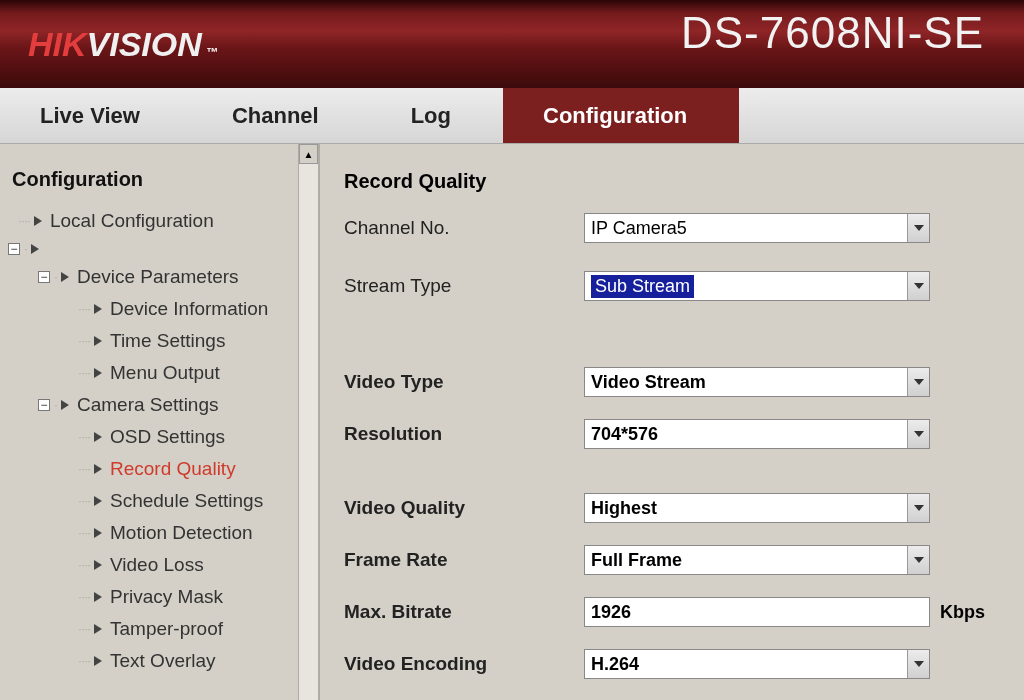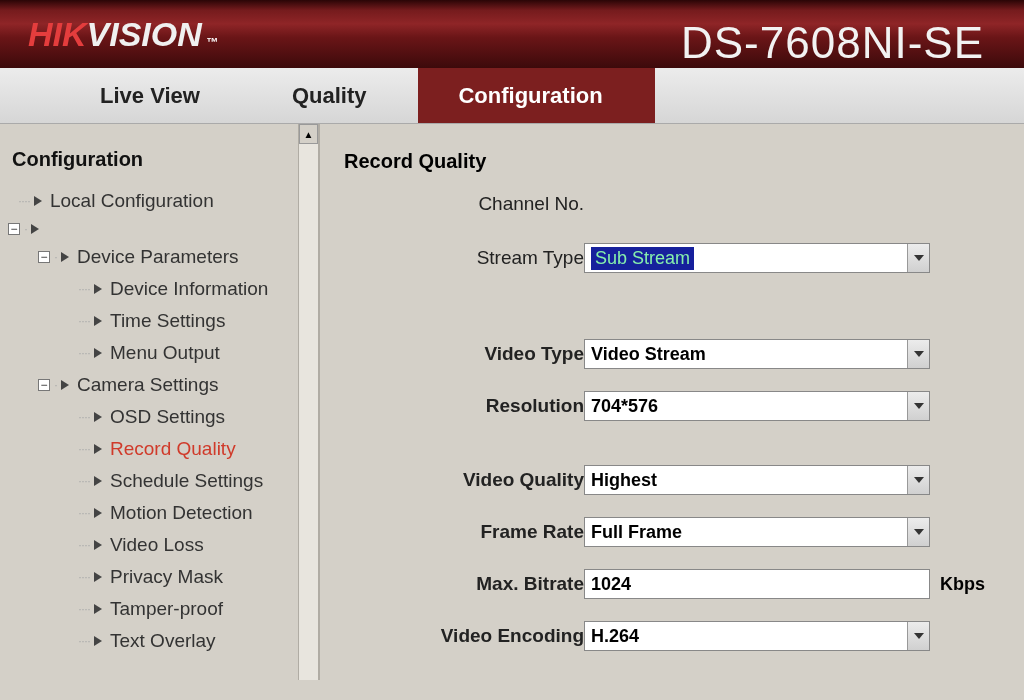--- a/index.html
+++ b/index.html
@@ -5,49 +5,48 @@
   * { box-sizing: border-box; margin: 0; padding: 0; }
   body {
     font-family: Arial, Helvetica, sans-serif;
     background: #d4d0c8;
     width: 1024px;
     height: 700px;
     overflow: hidden;
     font-size: 18px;
   }
   .header {
-    height: 68px;
+    height: 88px;
     background: linear-gradient(to bottom, #3a0608 0%, #6c1a1a 30%, #8a2424 50%, #6c1a1a 70%, #3a0608 100%);
     background: linear-gradient(180deg, #2a0506 0%, #751b1d 15%, #8f2527 35%, #6a1517 55%, #3c0a0b 100%);
     display: flex;
     align-items: center;
     padding: 0 28px;
     color: #fff;
     position: relative;
   }
   .brand { font-size: 34px; font-weight: bold; font-style: italic; display: flex; align-items: baseline; }
   .brand-hik { color: #e43d3d; }
   .brand-vision { color: #f0f0f0; text-align: right; }
   .brand-tm { font-size: 12px; vertical-align: super; margin-left: 4px; }
   .model {
     position: absolute;
     right: 40px;
-    top: 18px;
+    top: 8px;
     font-size: 44px;
     color: #f2f2f2;
     font-weight: 300;
     letter-spacing: 1px;
   }
   .tabbar {
     height: 56px;
     background: linear-gradient(#ececec, #d6d6d6);
     border-bottom: 1px solid #aaa;
     display: flex;
     align-items: stretch;
-    padding-left: 60px;
   }
   .tab {
     display: flex;
     align-items: center;
     padding: 0 52px 0 40px;
     font-size: 22px;
     font-weight: bold;
     color: #222;
     cursor: pointer;
   }
@@ -121,21 +120,20 @@
   }
   .section-title {
     font-weight: bold;
     font-size: 20px;
     margin: 10px 0 20px 0;
   }
   .form-row {
     display: flex;
     align-items: center;
     margin: 14px 0 28px 0;
-    text-align: right;
   }
   .form-row.compact { margin: 10px 0 22px 0; font-weight: bold; }
   .form-label { width: 240px; font-size: 19px; color:#222; }
   .select {
     width: 346px;
     height: 30px;
     border: 1px solid #888;
     background: #fff;
     display: flex;
     align-items: center;
@@ -154,21 +152,21 @@
   .sel-arrow::after {
     content: "";
     width: 0; height: 0;
     border-left: 5px solid transparent;
     border-right: 5px solid transparent;
     border-top: 6px solid #333;
   }
   .select.highlight { }
   .select.highlight .val {
     background: #16209c;
-    color: #86efac;
+    color: #ffffff;
     padding: 1px 4px;
     outline: 1px dotted #fff;
   }
   .input {
     width: 346px;
     height: 30px;
     border: 1px solid #888;
     background: #fff;
     padding: 0 6px;
     font-size: 18px;
@@ -185,21 +183,22 @@
   <div class="brand">
     <span class="brand-hik">HIK</span>
       <span class="brand-vision">VISION</span>
       <span class="brand-tm">™</span>
   </div>
   <div class="model">DS-7608NI-SE</div>
 </div>
 
 <div class="tabbar">
   <div class="tab">Live View</div>
-  <div class="tab">Quality</div>
+  <div class="tab">Channel</div>
+  <div class="tab">Log</div>
   <div class="tab active">Configuration</div>
 </div>
 
 <div class="content">
   <div class="sidebar">
     <div class="sidebar-title">Configuration</div>
     <ul class="tree">
       <li class="tree-item" style="padding-left:14px;">
         <span class="dots">····</span>
           <span class="tri"></span>
@@ -282,20 +281,24 @@
       <div class="sb-arrow">▲</div>
       <div class="sb-track"></div>
     </div>
   </div>
 
   <div class="main">
     <div class="section-title">Record Quality</div>
 
     <div class="form-row">
       <div class="form-label">Channel No.</div>
+      <div class="select">
+        <span class="val">IP Camera5</span>
+        <span class="sel-arrow"></span>
+      </div>
     </div>
 
     <div class="form-row">
       <div class="form-label">Stream Type</div>
       <div class="select highlight">
         <span class="val">Sub Stream</span>
         <span class="sel-arrow"></span>
       </div>
     </div>
 
@@ -332,21 +335,21 @@
       <div class="form-label">Frame Rate</div>
       <div class="select">
         <span class="val">Full Frame</span>
         <span class="sel-arrow"></span>
       </div>
     </div>
 
     <div class="form-row compact">
       <div class="form-label">Max. Bitrate</div>
       <div class="input">
-        <span>1024</span>
+        <span>1926</span>
       </div>
       <span class="unit">Kbps</span>
     </div>
 
     <div class="form-row compact">
       <div class="form-label">Video Encoding</div>
       <div class="select">
         <span class="val">H.264</span>
         <span class="sel-arrow"></span>
       </div>

